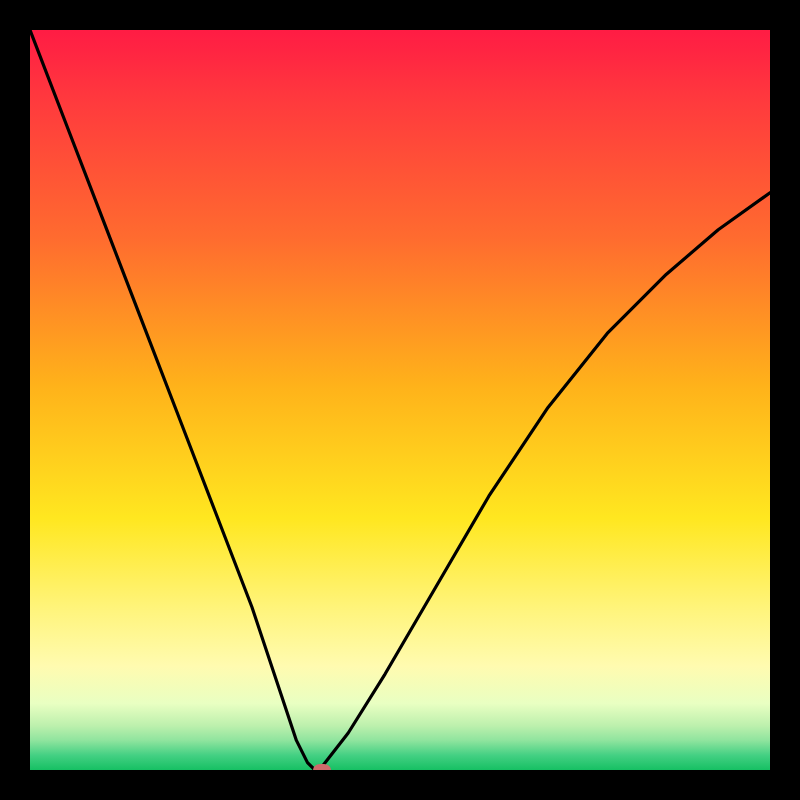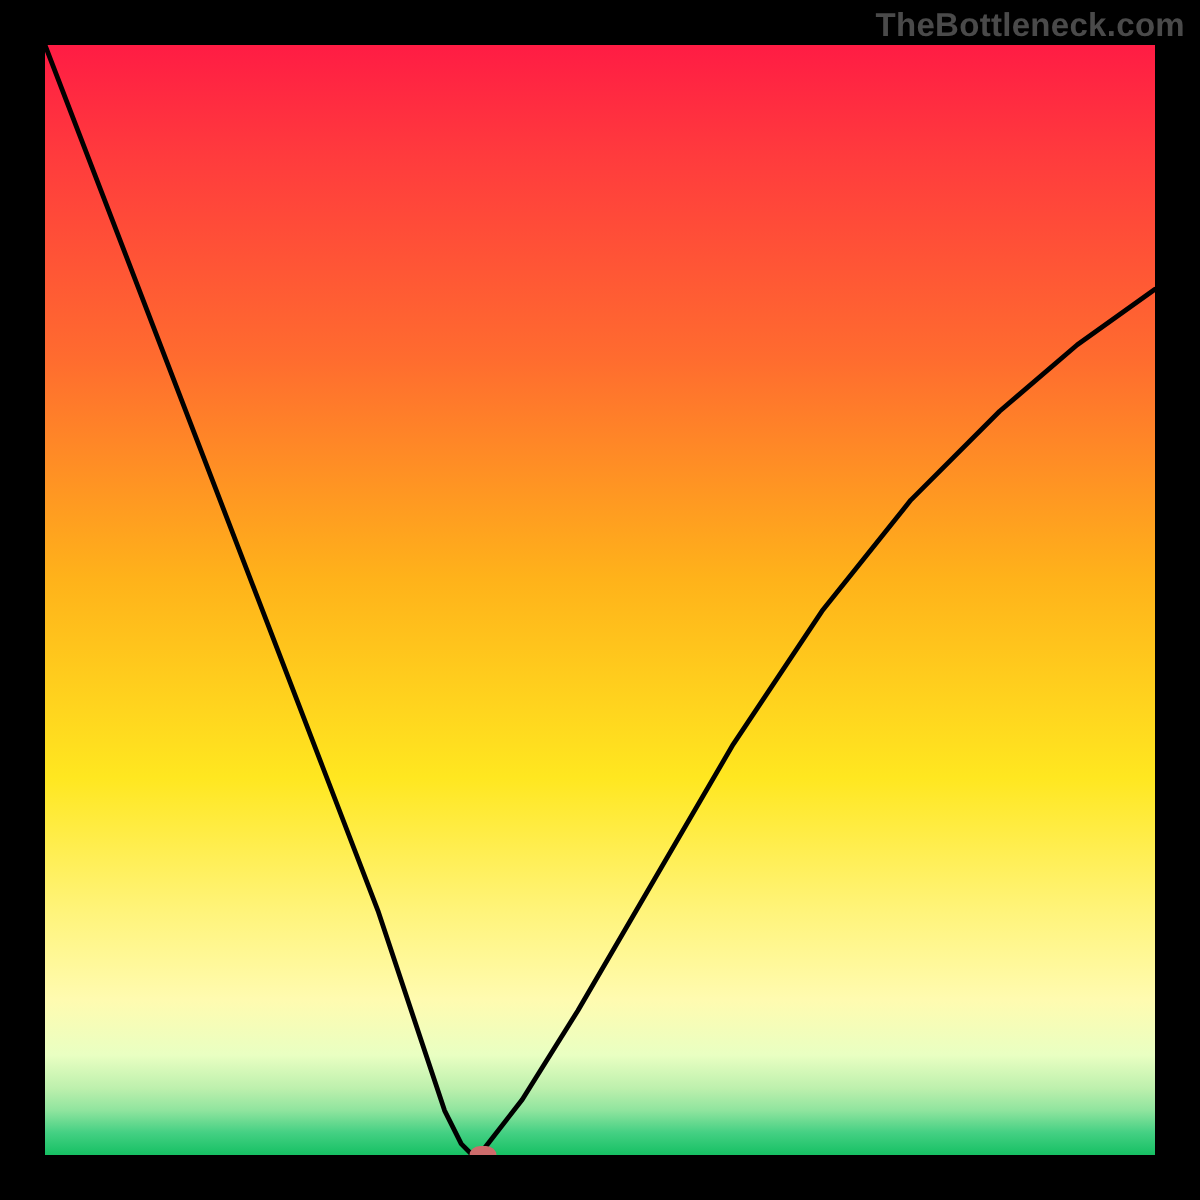--- a/index.html
+++ b/index.html
@@ -66,21 +66,20 @@
     border-radius: 7px / 6px;
     background: #cd6b6b;
     z-index: 2;
     transform: translate(-50%, -50%);
   }
 </style>
 </head>
 <body>
 
 <div class="frame">
-  <div class="watermark">TheBottleneck.com</div>
 
   <div class="plot-area">
     <div class="gradient"></div>
     <svg class="curve" viewBox="0 0 740 740" preserveAspectRatio="none">
       <path id="curve-path" d="M0.00 0.00 L37.00 96.20 L74.00 192.40 L111.00 288.60 L148.00 384.80 L185.00 481.00 L222.00 577.20 L251.60 666.00 L266.40 710.40 L277.50 732.60 L284.90 740.00 L292.30 736.30 L318.20 703.00 L355.20 643.80 L407.00 555.00 L458.80 466.20 L518.00 377.40 L577.20 303.40 L636.40 244.20 L688.20 199.80 L740.00 162.80 " fill="none" stroke="#000" stroke-width="3.2" stroke-linecap="round" stroke-linejoin="round"></path>
     </svg>
     <div class="marker" id="marker" style="left: 292.3px; top: 740px; background: rgb(205, 107, 107);"></div>
   </div>
 </div>
 

